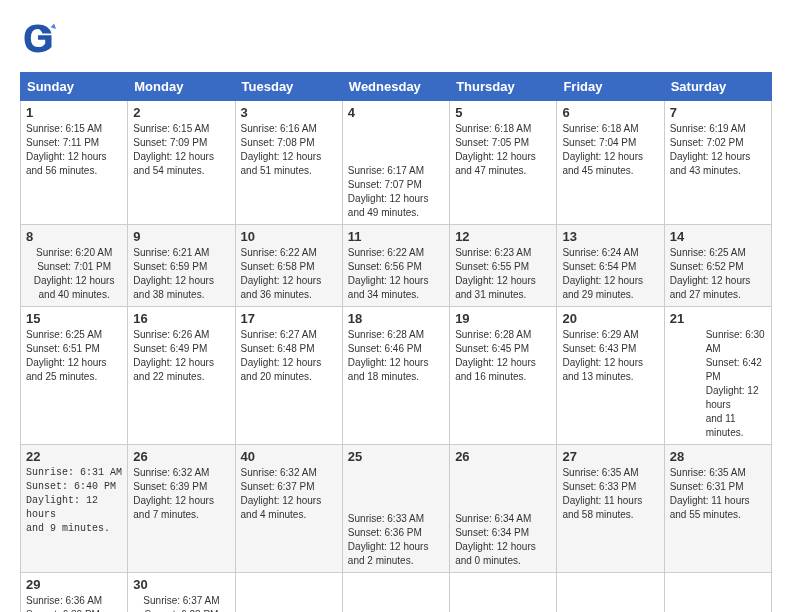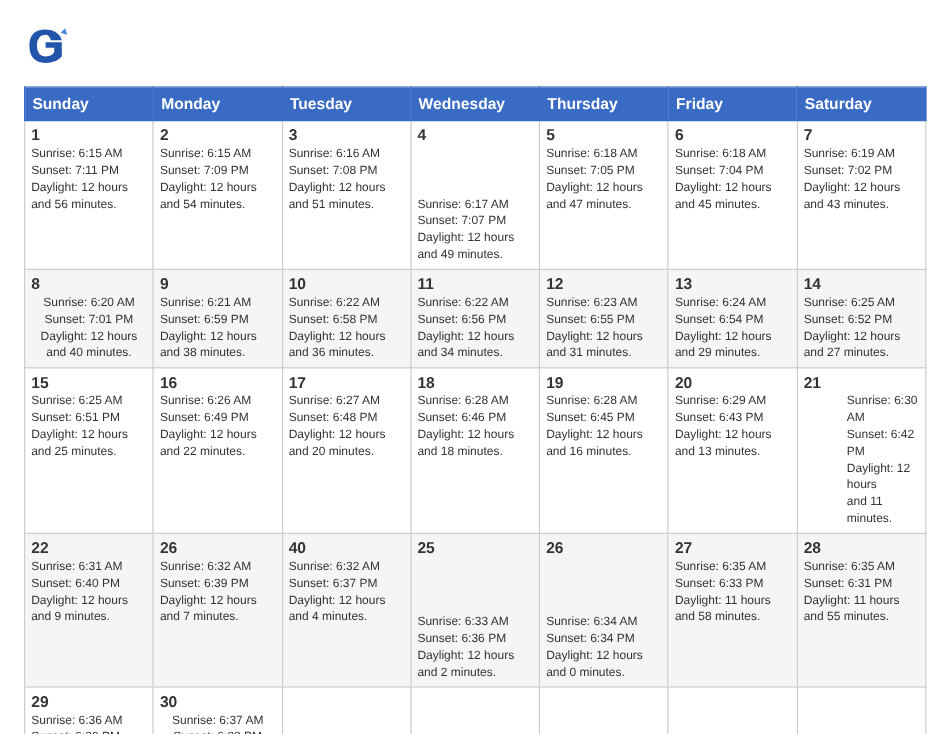--- a/index.html
+++ b/index.html
@@ -274,21 +274,21 @@
           <span class="day-number">21</span>
           <div class="day-info" style="white-space: pre-line; margin-left: 36px;">Sunrise: 6:30 AM
 Sunset: 6:42 PM
 Daylight: 12 hours
 and 11 minutes.</div>
         </td>
       </tr>
       <tr>
         <td>
           <span class="day-number">22</span>
-          <div class="day-info" style="white-space: pre-line;">Sunrise: 6:31 AM
+          <div class="day-info" style="white-space: pre-line; font-family: Liberation Mono, monospace;">Sunrise: 6:31 AM
 Sunset: 6:40 PM
 Daylight: 12 hours
 and 9 minutes.</div>
         </td>
         <td>
           <span class="day-number">26</span>
           <div class="day-info" style="white-space: pre-line;">Sunrise: 6:32 AM
 Sunset: 6:39 PM
 Daylight: 12 hours
 and 7 minutes.</div>

